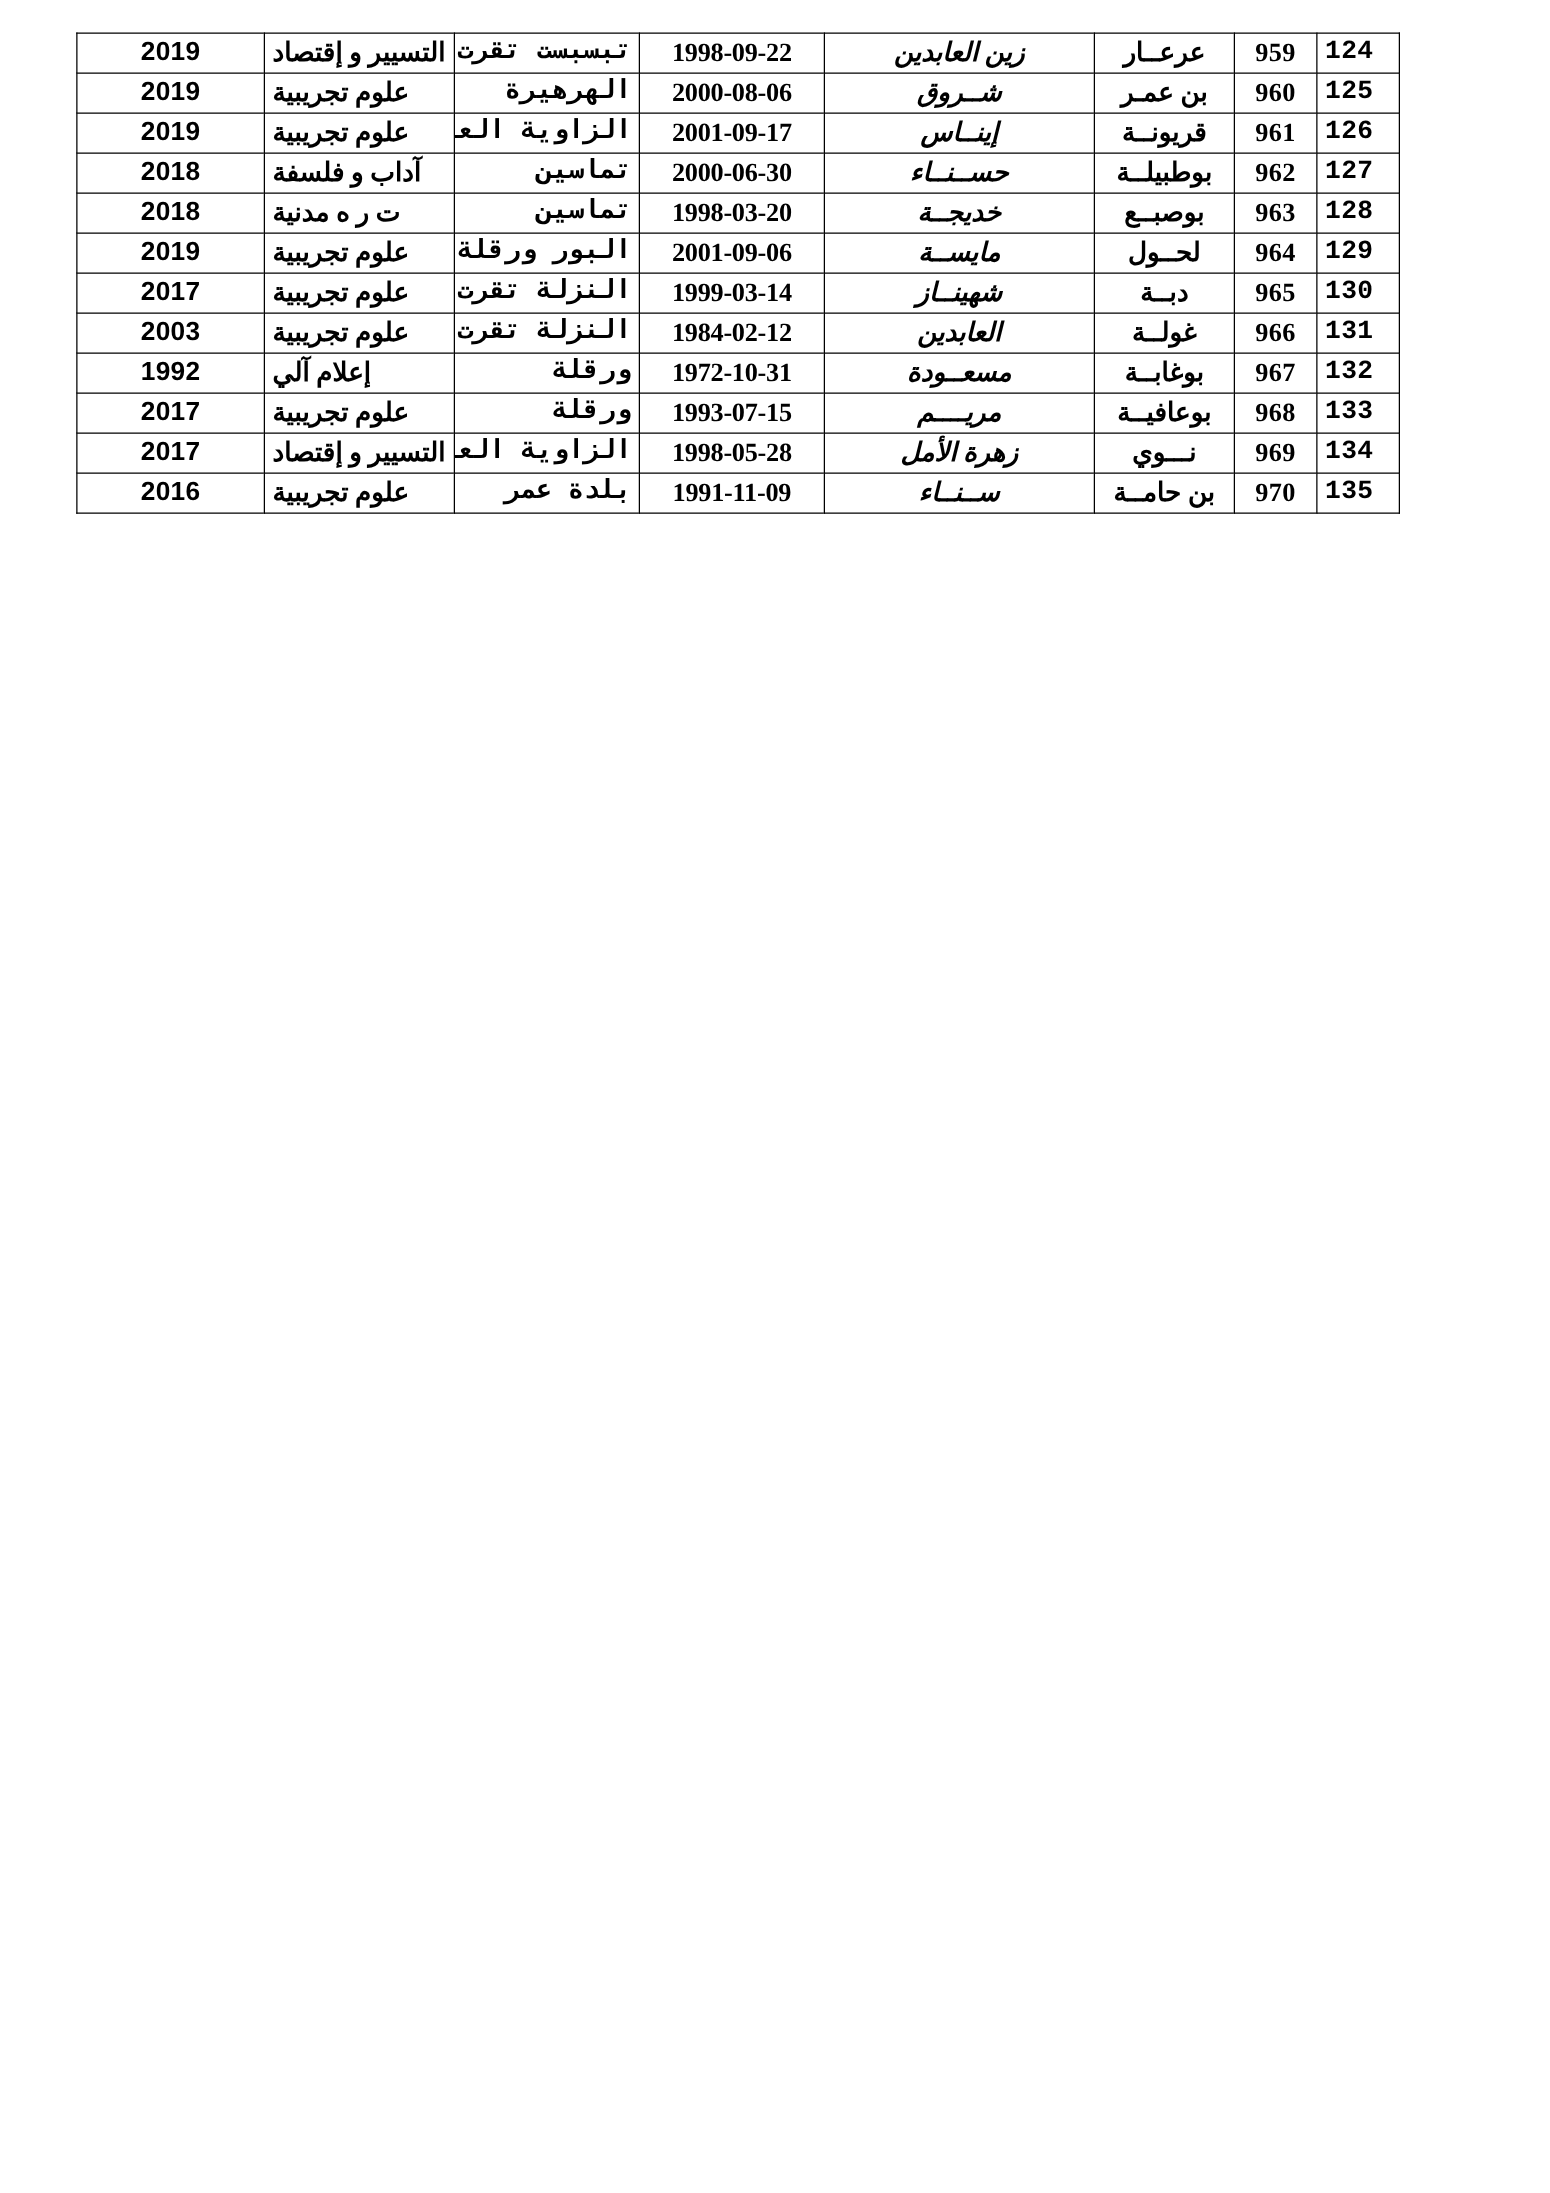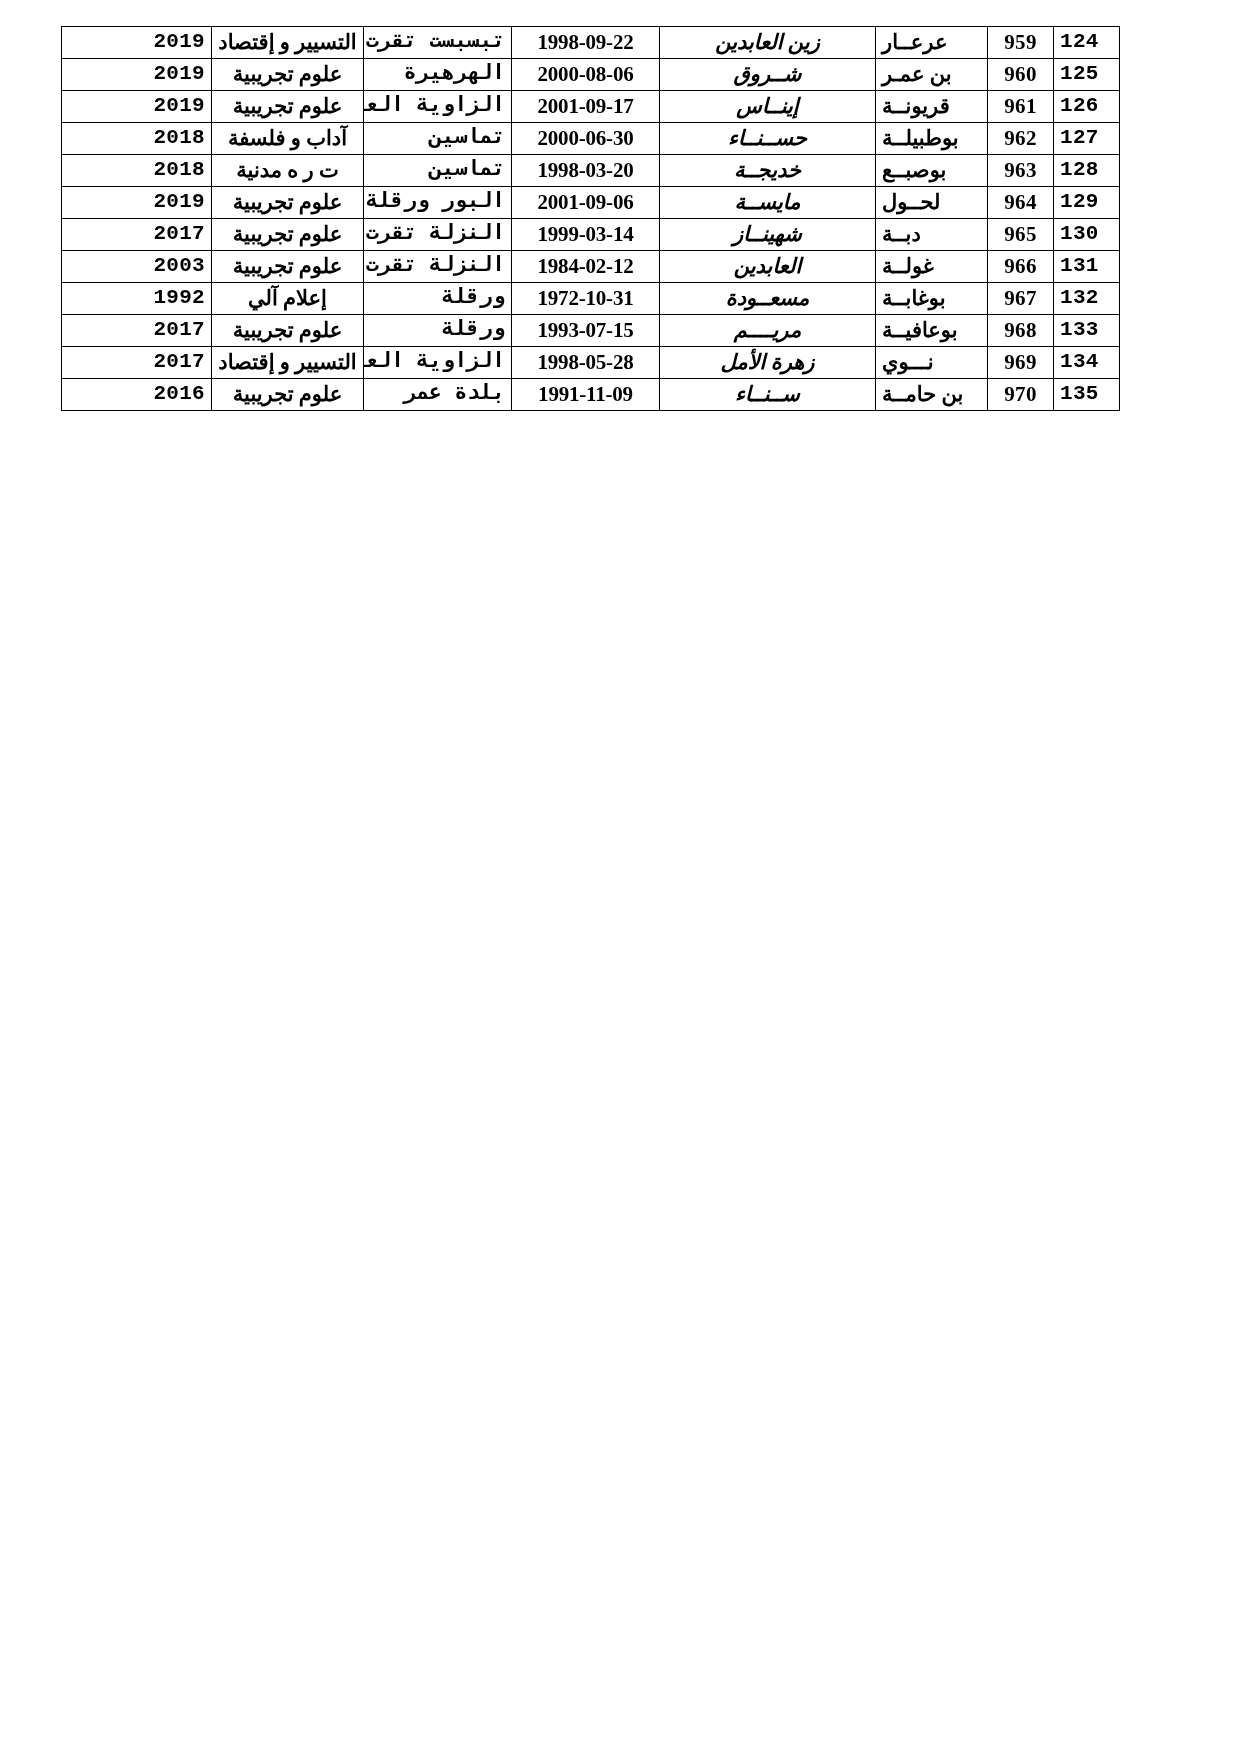--- a/index.html
+++ b/index.html
@@ -58,26 +58,26 @@
   col.c-num    { width: 66px;  }
   col.c-last   { width: 112px; }
   col.c-first  { width: 216px; }
   col.c-date   { width: 148px; }
   col.c-place  { width: 148px; }
   col.c-spec   { width: 152px; }
   col.c-year   { width: 150px; }
 
   td.index  { text-align: left; font-family: Liberation Mono, monospace; letter-spacing: 0.3px; }
   td.num    { text-align: center; font-family: "Liberation Serif", serif; letter-spacing: 0.3px; }
-  td.last   { text-align: left;  font-size: 20px; }
+  td.last   { text-align: center;  font-size: 20px; }
   td.first  { text-align: center; font-size: 21px; font-style: italic; }
   td.date   { text-align: center; font-family: "Liberation Serif", serif; font-size: 22px; letter-spacing: -0.2px; margin-top: 37px; }
   td.place  { text-align: right;  font-size: 20px; font-family: Liberation Mono, monospace; }
-  td.spec   { text-align: center;  font-size: 20px; text-decoration: underline; }
-  td.year   { text-align: right; font-family: Liberation Mono, monospace; letter-spacing: 0.3px; }
+  td.spec   { text-align: left;  font-size: 20px; text-decoration: underline; }
+  td.year   { text-align: center; font-family: Liberation Sans, sans-serif; letter-spacing: 0.3px; }
 
   
   td.place > span,
   td.spec  > span,
   td.last  > span,
   td.first > span {
     display: inline-block;
     max-width: 100%;
     transform-origin: right center;
   }

